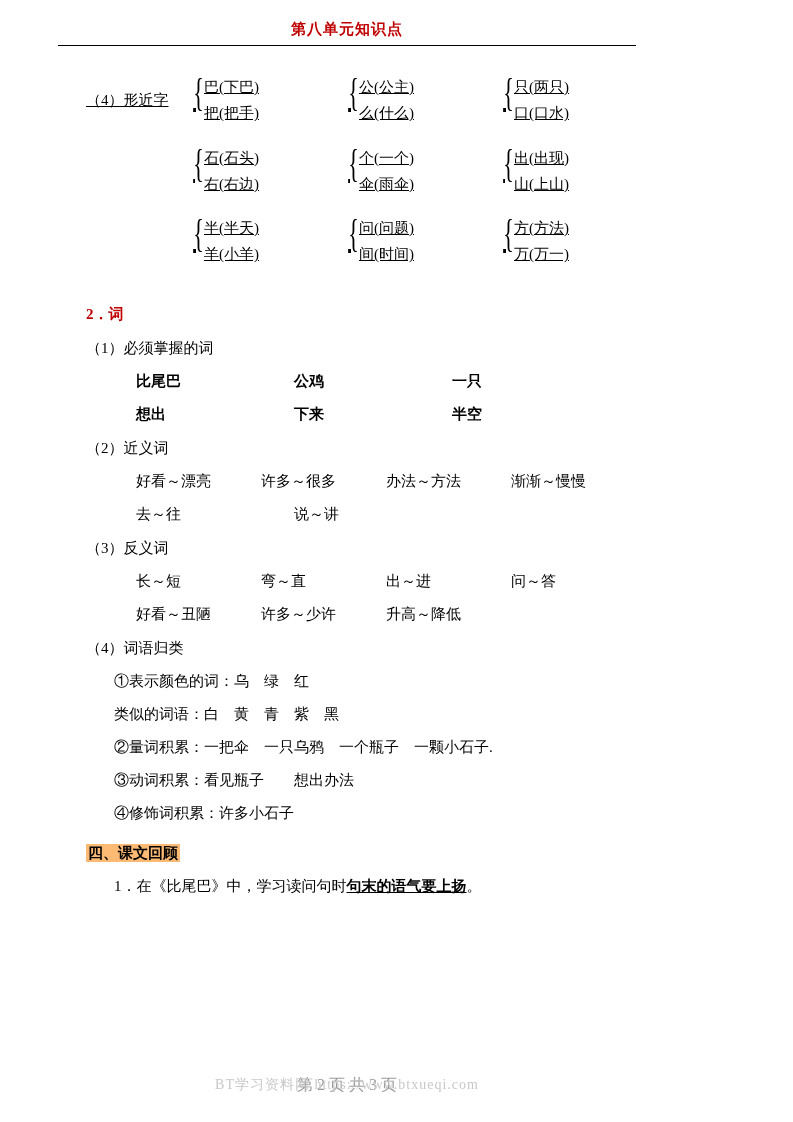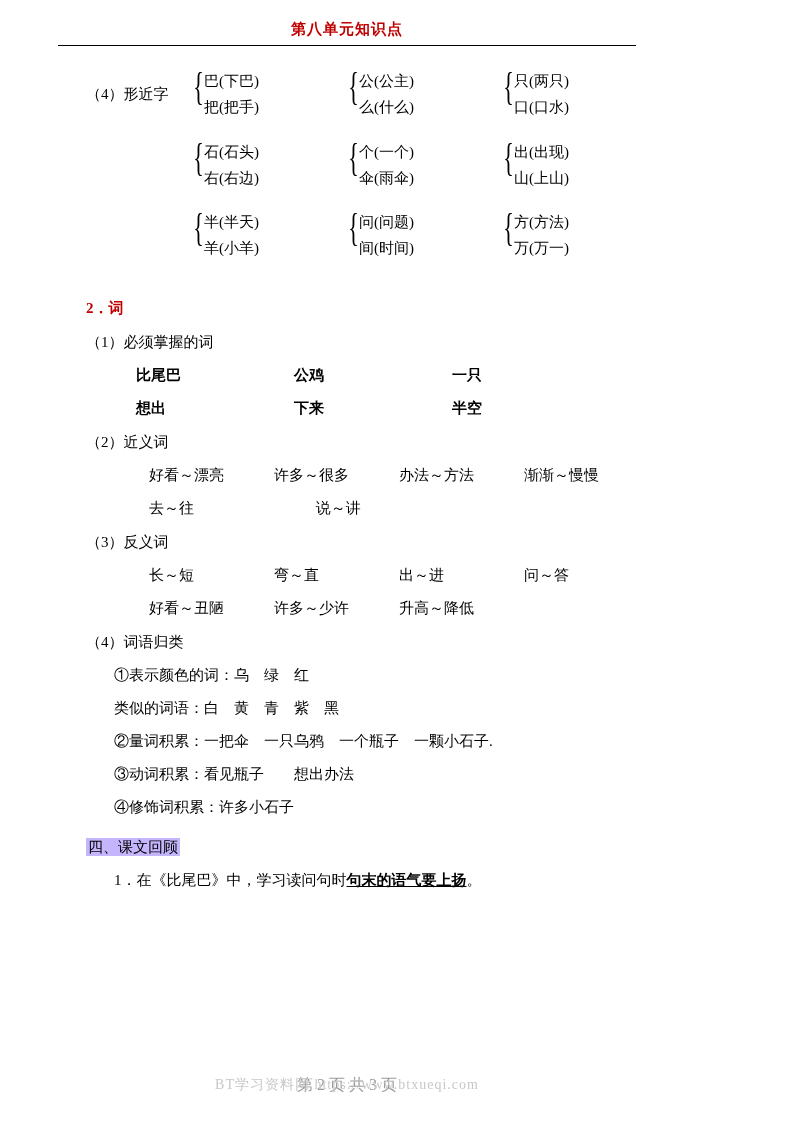--- a/index.html
+++ b/index.html
@@ -48,42 +48,43 @@
   .indent2 { padding-left: 56px; }
 
   .sec-red {
     color: #c00000;
     font-weight: bold;
     font-size: 15px;
     margin-top: 16px;
     padding-left: 28px;
   }
   .highlight {
-    background: #c4b5fd;
-    font-weight: normal;
+    background: #fdba74;
+    font-weight: bold;
     color: #000;
     padding: 1px 2px;
   }
   .sec-hl-wrap {
     margin-top: 16px;
     padding-left: 28px;
     font-size: 15px;
   }
   .sub {
     margin-top: 10px;
     font-size: 15px;
   }
   .line {
     margin-top: 9px;
     font-size: 15px;
   }
   
   .brace-block {
     display: flex;
-    margin-top: 8px;
+    margin-top: 14px;
+    text-decoration: underline;
   }
   .brace-label {
     width: 132px;
     flex: 0 0 132px;
     font-size: 15px;
     padding-top: 14px;
     padding-left: 28px;
     box-sizing: border-box;
   }
   .brace-rows {
@@ -116,21 +117,21 @@
     line-height: 1.75;
   }
   
   .cols {
     display: flex;
     margin-top: 9px;
     padding-left: 78px;
     font-size: 15px;
   }
   .cols > div { width: 158px; }
-  .cols.w4 > div { width: 158px; margin-left: 13px; }
+  .cols.w4 > div { width: 158px; }
   .cols.w3 > div { width: 158px; font-weight: bold; }
 
   
   .footer {
     position: absolute;
     left: 0;
     right: 0;
     bottom: 26px;
     text-align: center;
     font-size: 16px;

